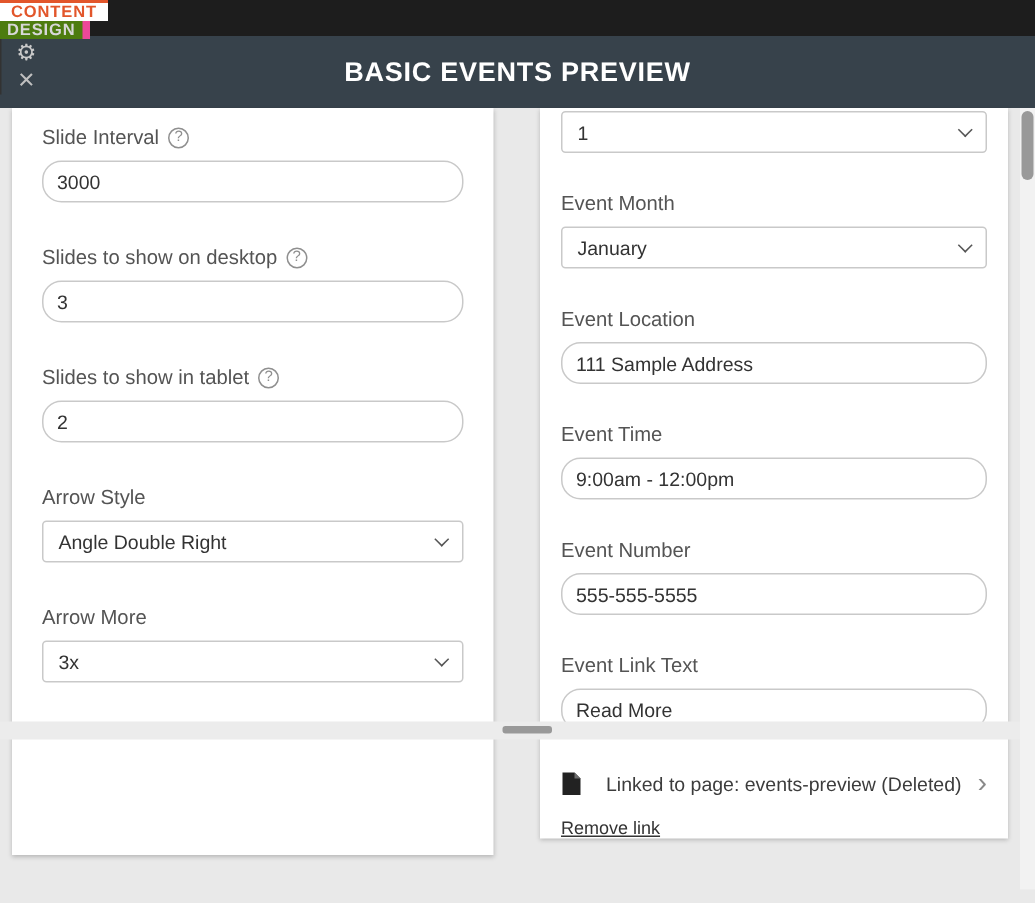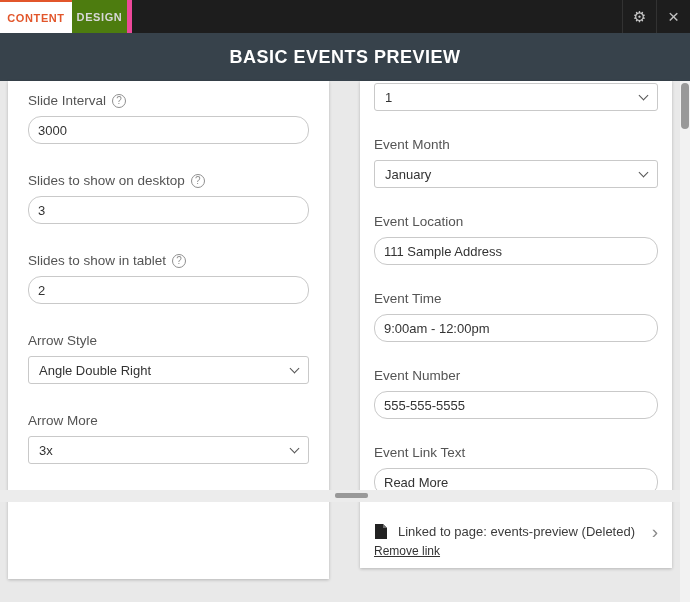--- a/index.html
+++ b/index.html
@@ -1,20 +1,20 @@
 <!DOCTYPE html>
 <html><head>
 <meta charset="utf-8">
 <style>
   * { margin:0; padding:0; box-sizing:border-box; }
   html,body { width:690px; height:602px; overflow:hidden; }
   body { font-family:"Liberation Sans", sans-serif; background:#e9e9e9; position:relative; }
 
   
-  .topbar { height:33px; background:#1d1d1d; display:flex; align-items:stretch; }
+  .topbar { height:24px; background:#1d1d1d; display:flex; align-items:stretch;flex-direction:column; }
   .tab { display:flex; align-items:center; justify-content:center; font-size:11px;
          font-weight:600; letter-spacing:.6px; cursor:pointer; }
   .tab-content { width:72px; background:#fff; color:#e2562b; border-top:2px solid #e2562b; }
   .tab-design { width:60px; color:#d8d8d8; background:#4d7c0f; border-right:5px solid #ec4899; }
   .topbar-spacer { flex:1; }
   .topbar-btn { width:34px; display:flex; align-items:center; justify-content:center;
                 color:#c9c9c9; border-left:1px solid #323232; cursor:pointer; }
   .gear-glyph { font-size:15px; }
   .close-glyph { font-size:19px; line-height:1; color:#c0c0c0; }
 
@@ -49,23 +49,23 @@
   .toggle { width:50px; height:20px; border-radius:10px; background:#ef6b3d; position:relative;
             cursor:pointer; flex:none; }
   .knob { position:absolute; right:-2px; top:-2px; width:24px; height:24px; border-radius:50%;
           background:#fff; box-shadow:0 1px 3px rgba(0,0,0,.35); display:flex; align-items:center;
           justify-content:center; }
   .check { color:#ef6b3d; font-size:13px; font-weight:bold; }
 
   
   .linked-row { display:flex; align-items:center; margin-top:12px; cursor:pointer; }
   .page-icon { width:14px; height:17px; flex:none; }
-  .linked-text { font-size:13px; color:#3c3c3c; margin-left:10px; flex:1; }
+  .linked-text { font-size:13px; color:#3c3c3c; margin-left:16px; flex:1; }
   .chev-right { color:#8a8a8a; font-size:19px; line-height:1; }
-  .remove-link { display:inline-block; margin-top:3px; font-size:12px; color:#333;
+  .remove-link { display:inline-block; margin-top:13px; font-size:12px; color:#333;
                  text-decoration:underline; cursor:pointer;text-align:right; }
 
   
   .vscroll { position:absolute; right:0; top:0; width:10px; height:521px; background:#f2f2f2; }
   .vthumb { position:absolute; top:2px; left:1px; width:8px; height:46px; background:#999;
             border-radius:4px; }
   .hscroll { position:absolute; left:0; bottom:0; width:680px; height:12px; background:#ececec; }
   .hthumb { position:absolute; left:335px; top:3px; width:33px; height:5px; background:#999;
             border-radius:2px; }
 </style>

